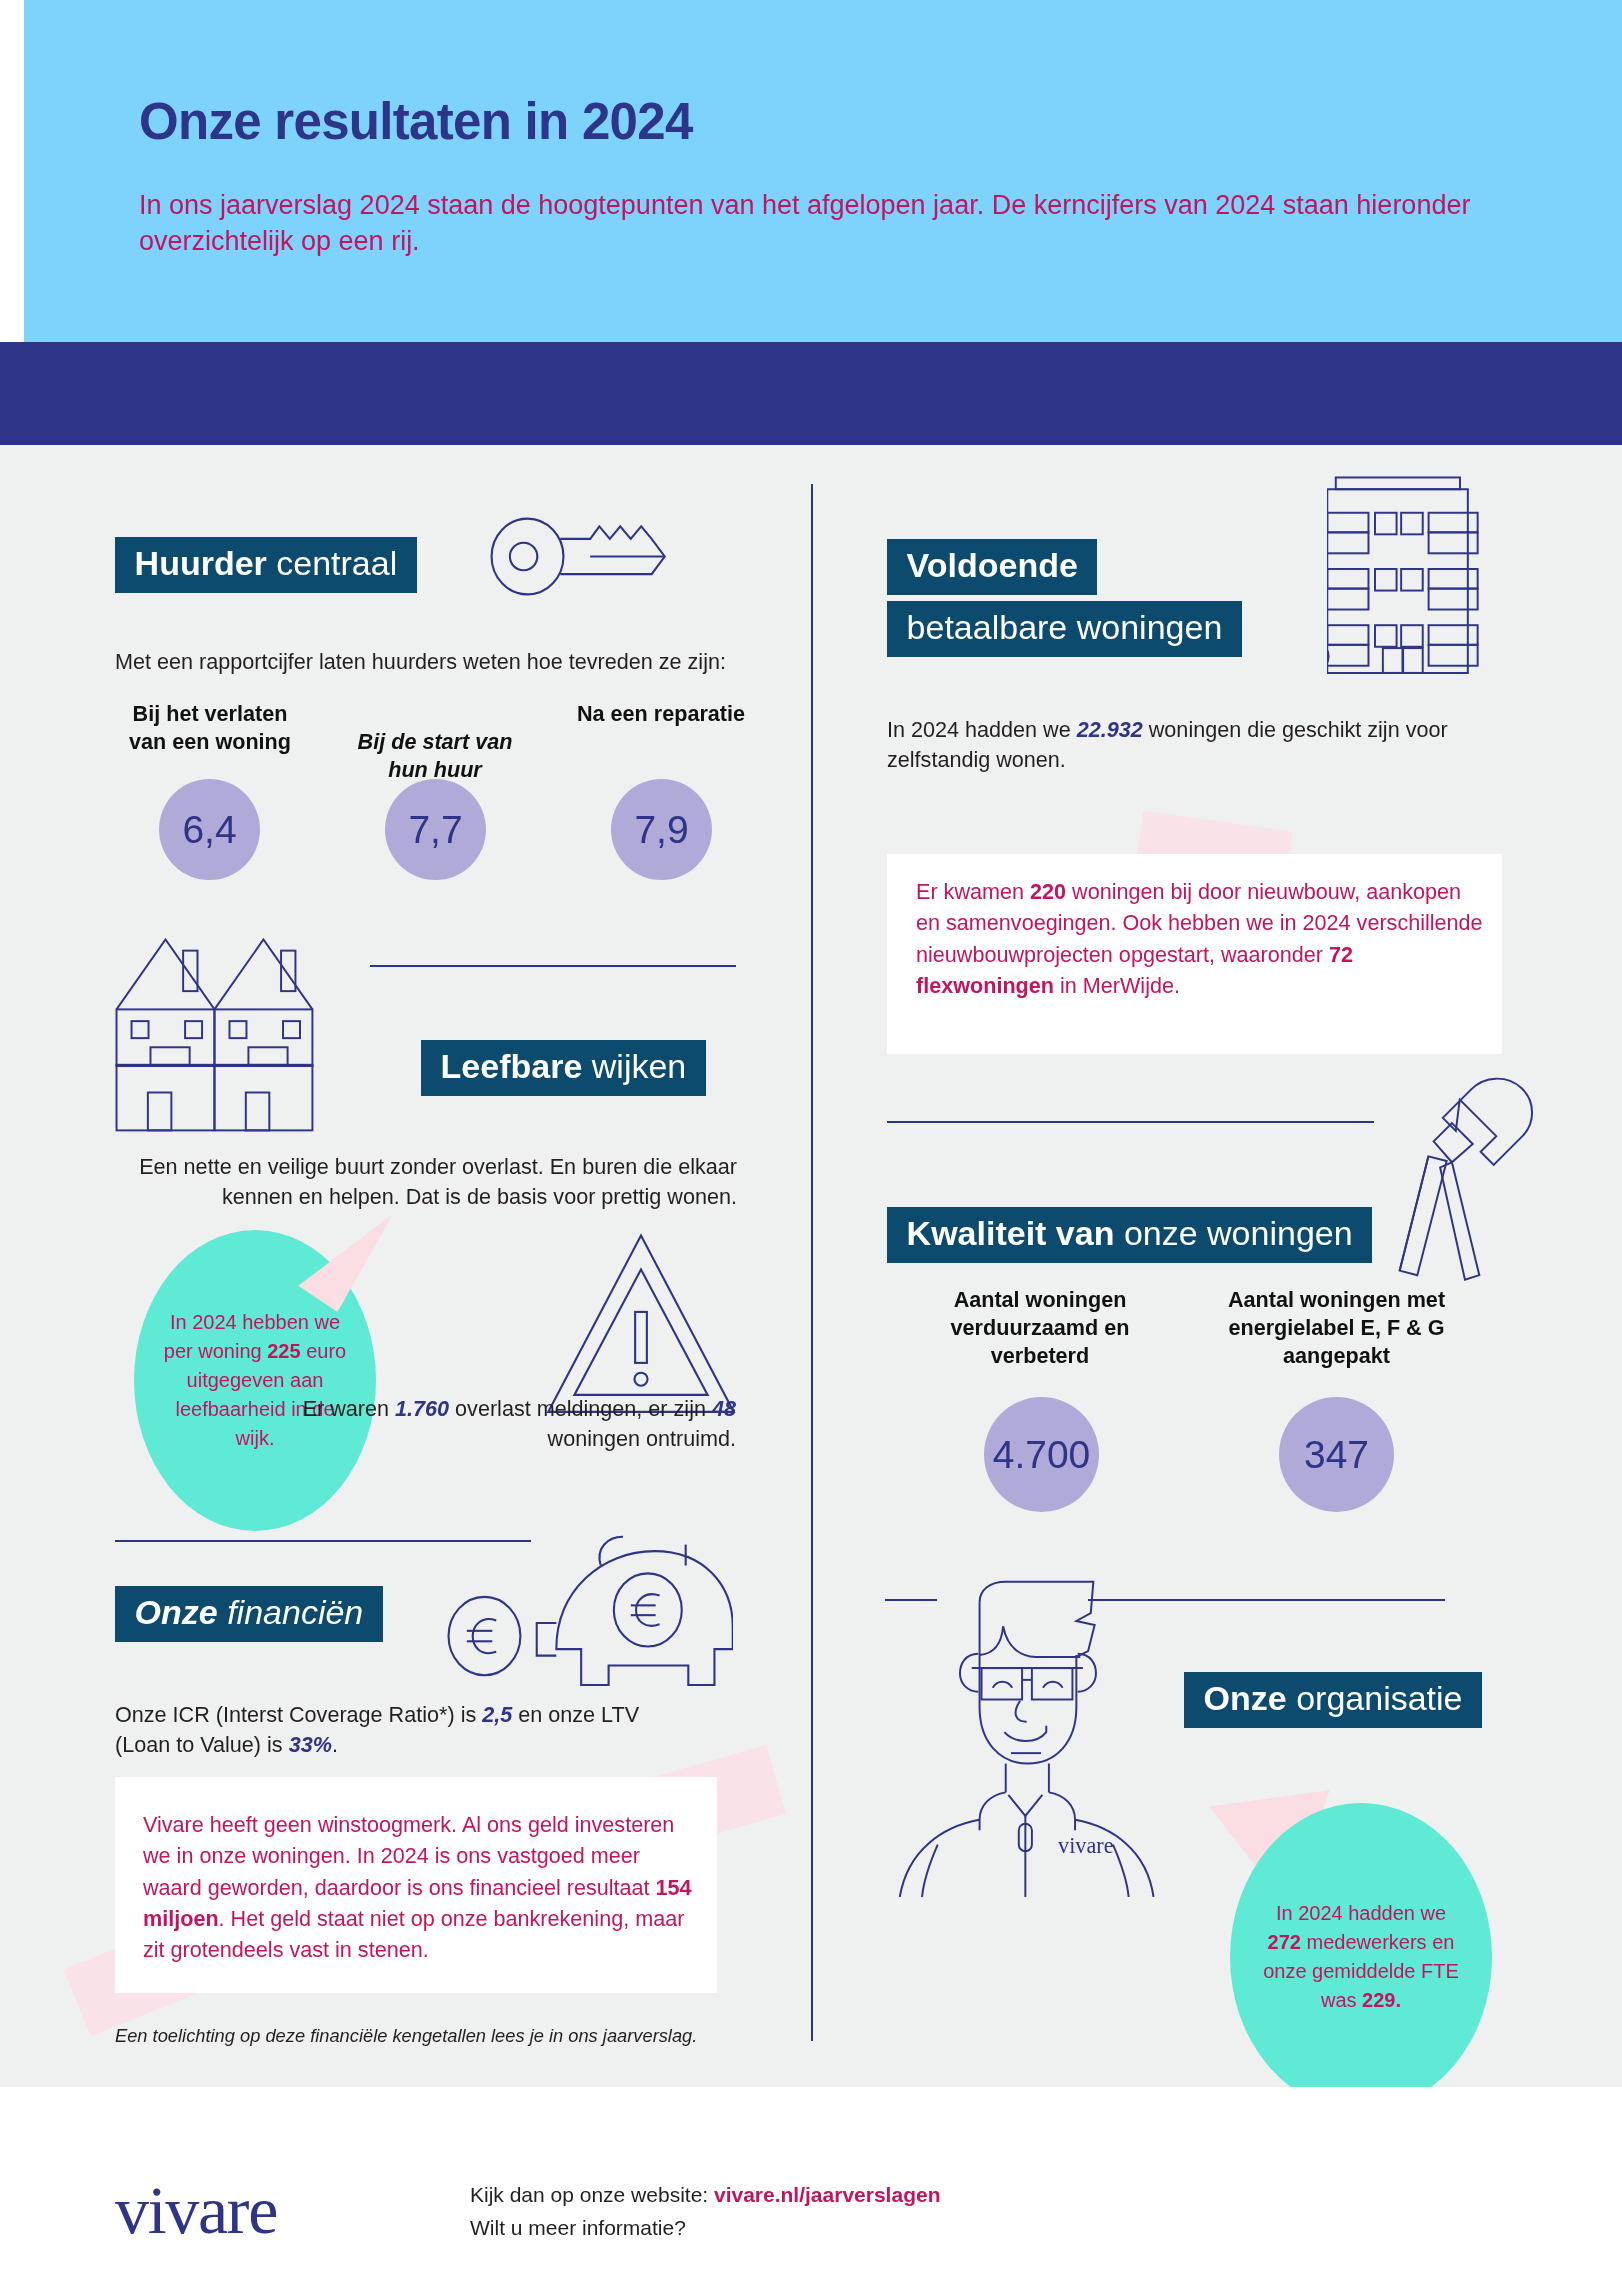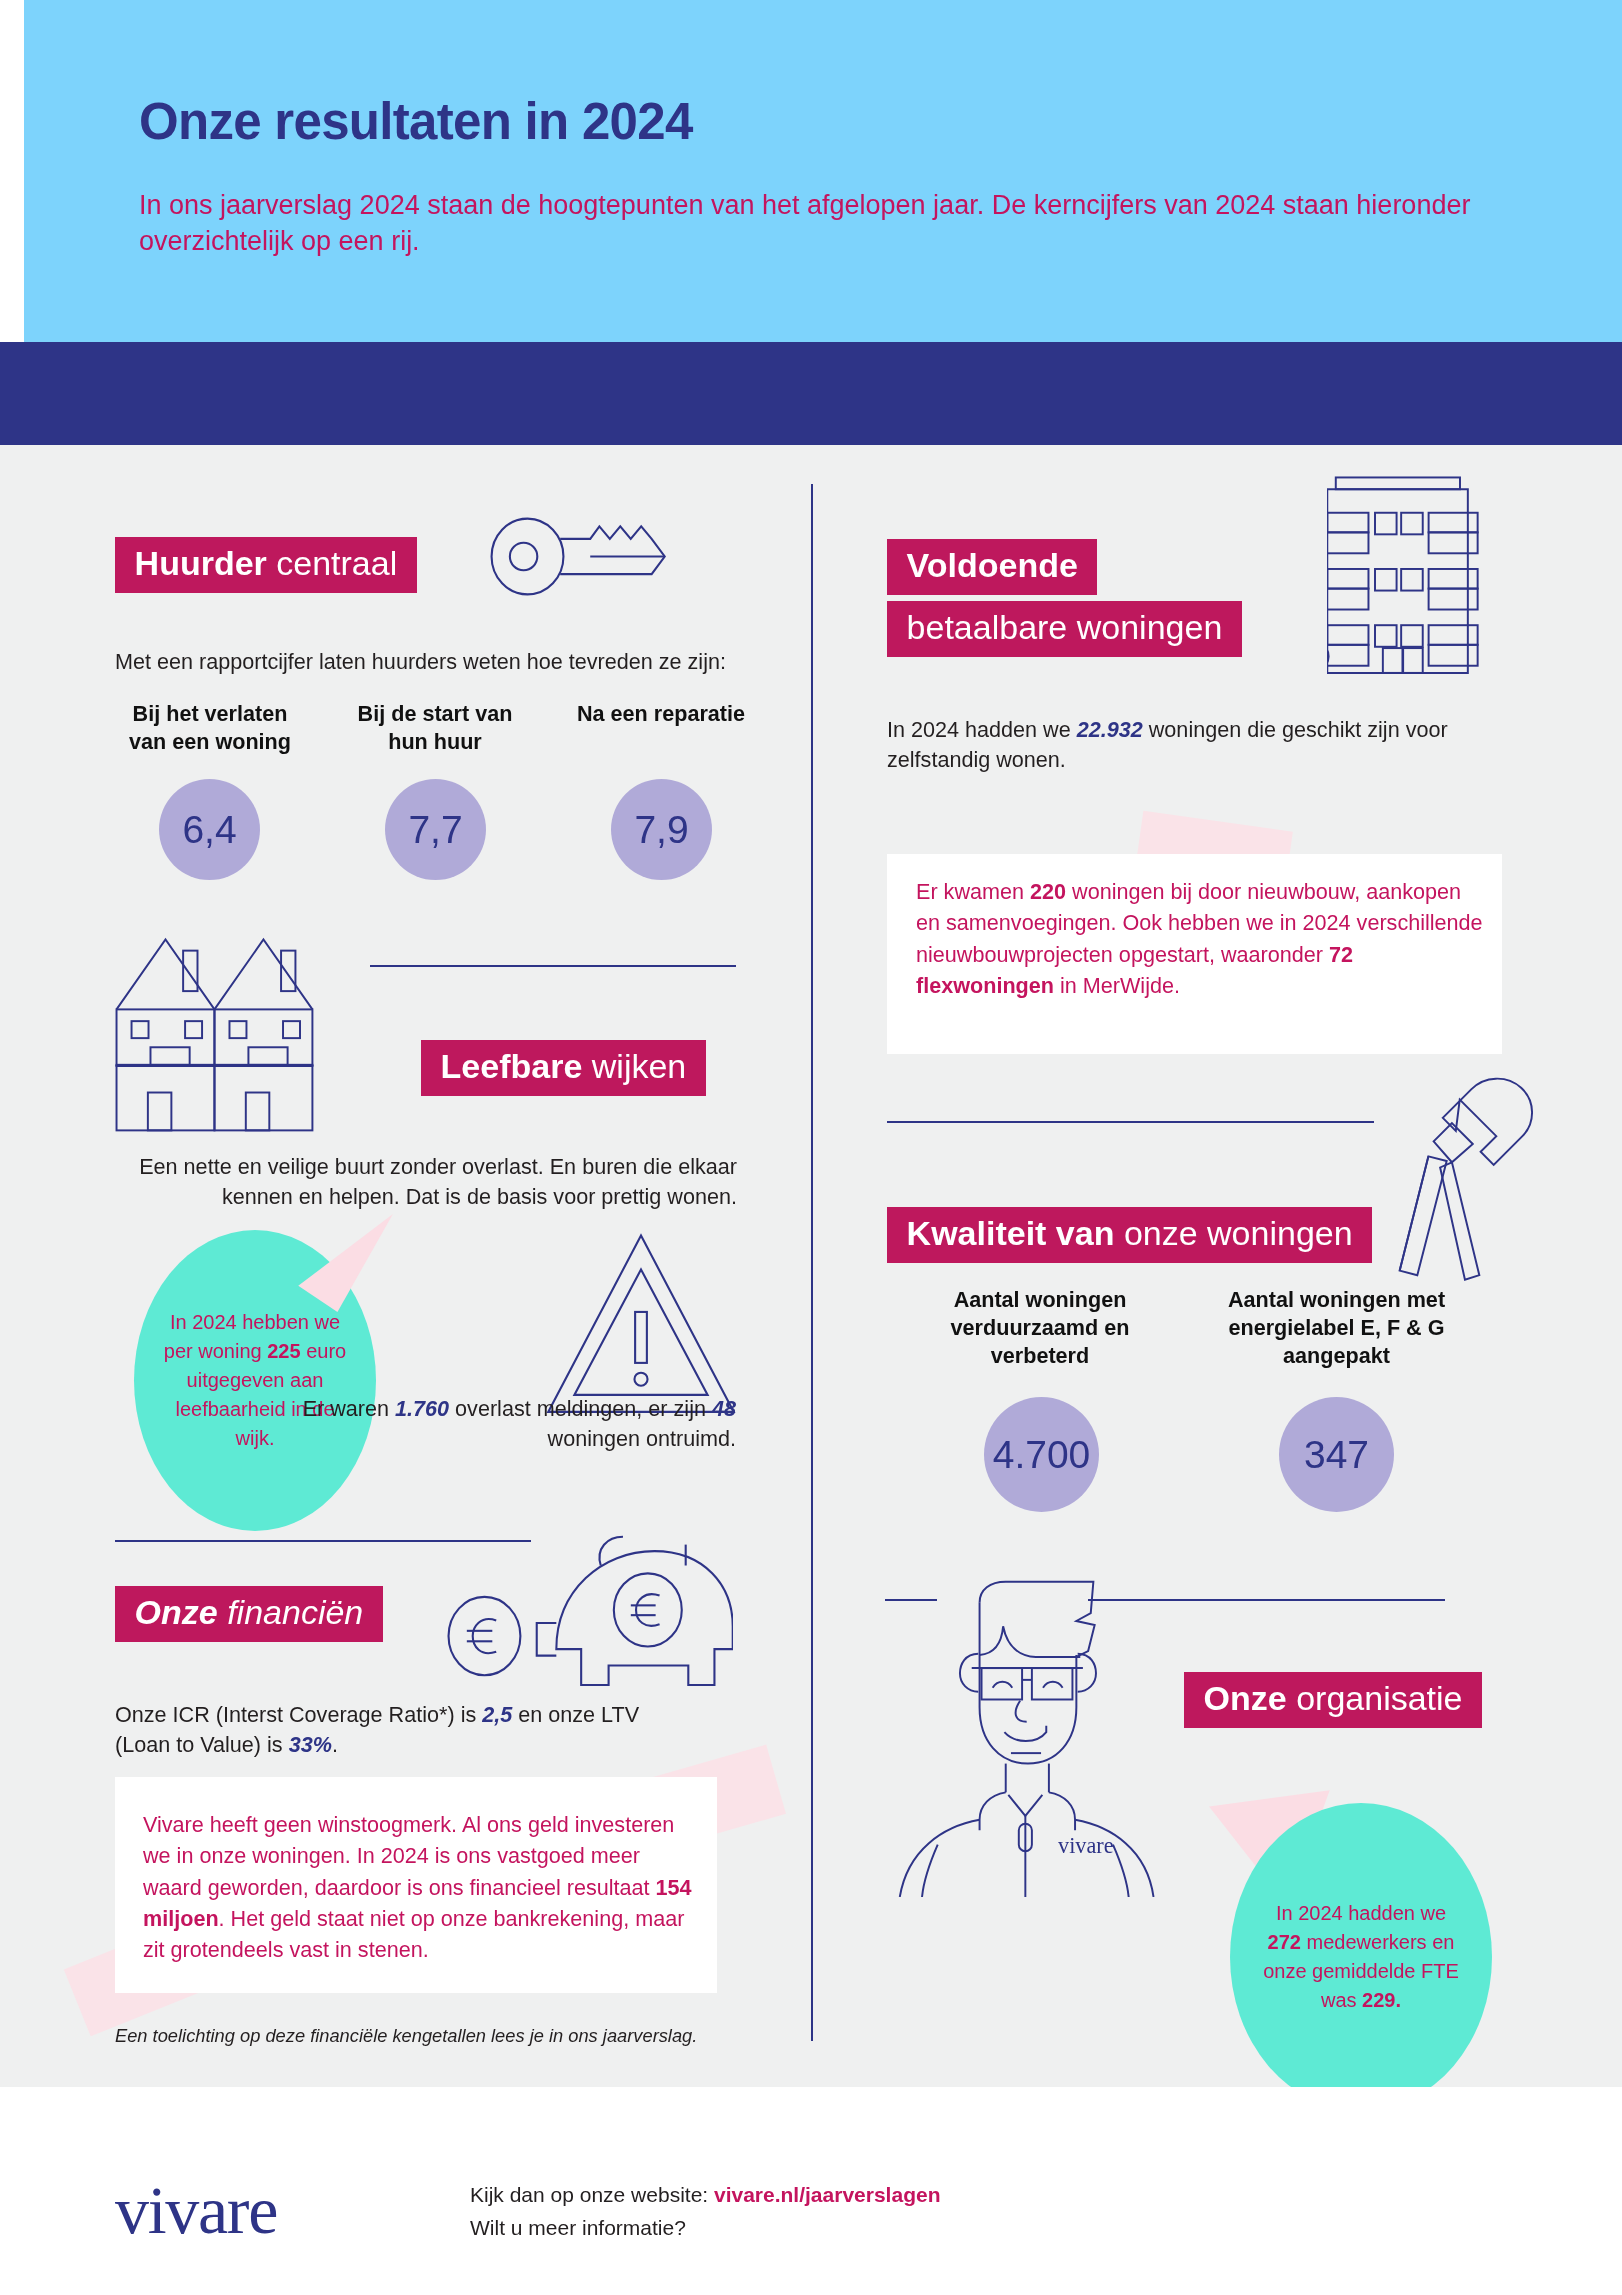--- a/index.html
+++ b/index.html
@@ -33,21 +33,21 @@
   }
 
   
   .body-area { position:absolute; left:0; top:445px; width:1623px; height:1642px; background:#EFF0F0; }
 
   
   .center-rule { position:absolute; left:811px; top:484px; width:2px; height:1557px; background:#2E3487; }
 
   
   .tag {
-    display:inline-block; background:#be185d; color:#ffffff;
+    display:inline-block; background:#0c4a6e; color:#ffffff;
     padding:9.2px 19.6px 13px 19.6px; font-size:34px; line-height:1.0;
     white-space:nowrap;
   }
   .tag b { font-weight:700; }
   .tag span.light { font-weight:300; }
 
   .para { color:#231F20; font-size:21.6px; line-height:1.38; font-weight:400; }
   .para .hl { color:#2E3487; font-weight:700;font-style:italic; }
   .pink-para { color:#C4145E; font-size:21.6px; line-height:1.45; }
   .pink-para b { font-weight:700; }
@@ -117,21 +117,21 @@
 
   <div class="para" style="position:absolute; left:115px; top:647px; width:654px;">Met een rapportcijfer laten huurders weten hoe tevreden ze zijn:</div>
 
   <div style="position:absolute; left:115px; top:700px; width:190px;">
     <div class="stat-label">Bij het verlaten van een woning</div>
   </div>
   <div class="bubble-circle" style="position:absolute; left:159px; top:779px; width:101px; height:101px;">
     <span>6,4</span>
   </div>
 
-  <div style="position:absolute; left:340px; top:700px; width:190px;">
+  <div style="position:absolute; left:340px; top:728px; width:190px;font-style:italic;">
     <div class="stat-label">Bij de start van hun huur</div>
   </div>
   <div class="bubble-circle" style="position:absolute; left:385px; top:779px; width:101px; height:101px;">
     <span>7,7</span>
   </div>
 
   <div style="position:absolute; left:566px; top:700px; width:190px;">
     <div class="stat-label">Na een reparatie</div>
   </div>
   <div class="bubble-circle" style="position:absolute; left:611px; top:779px; width:101px; height:101px;">

